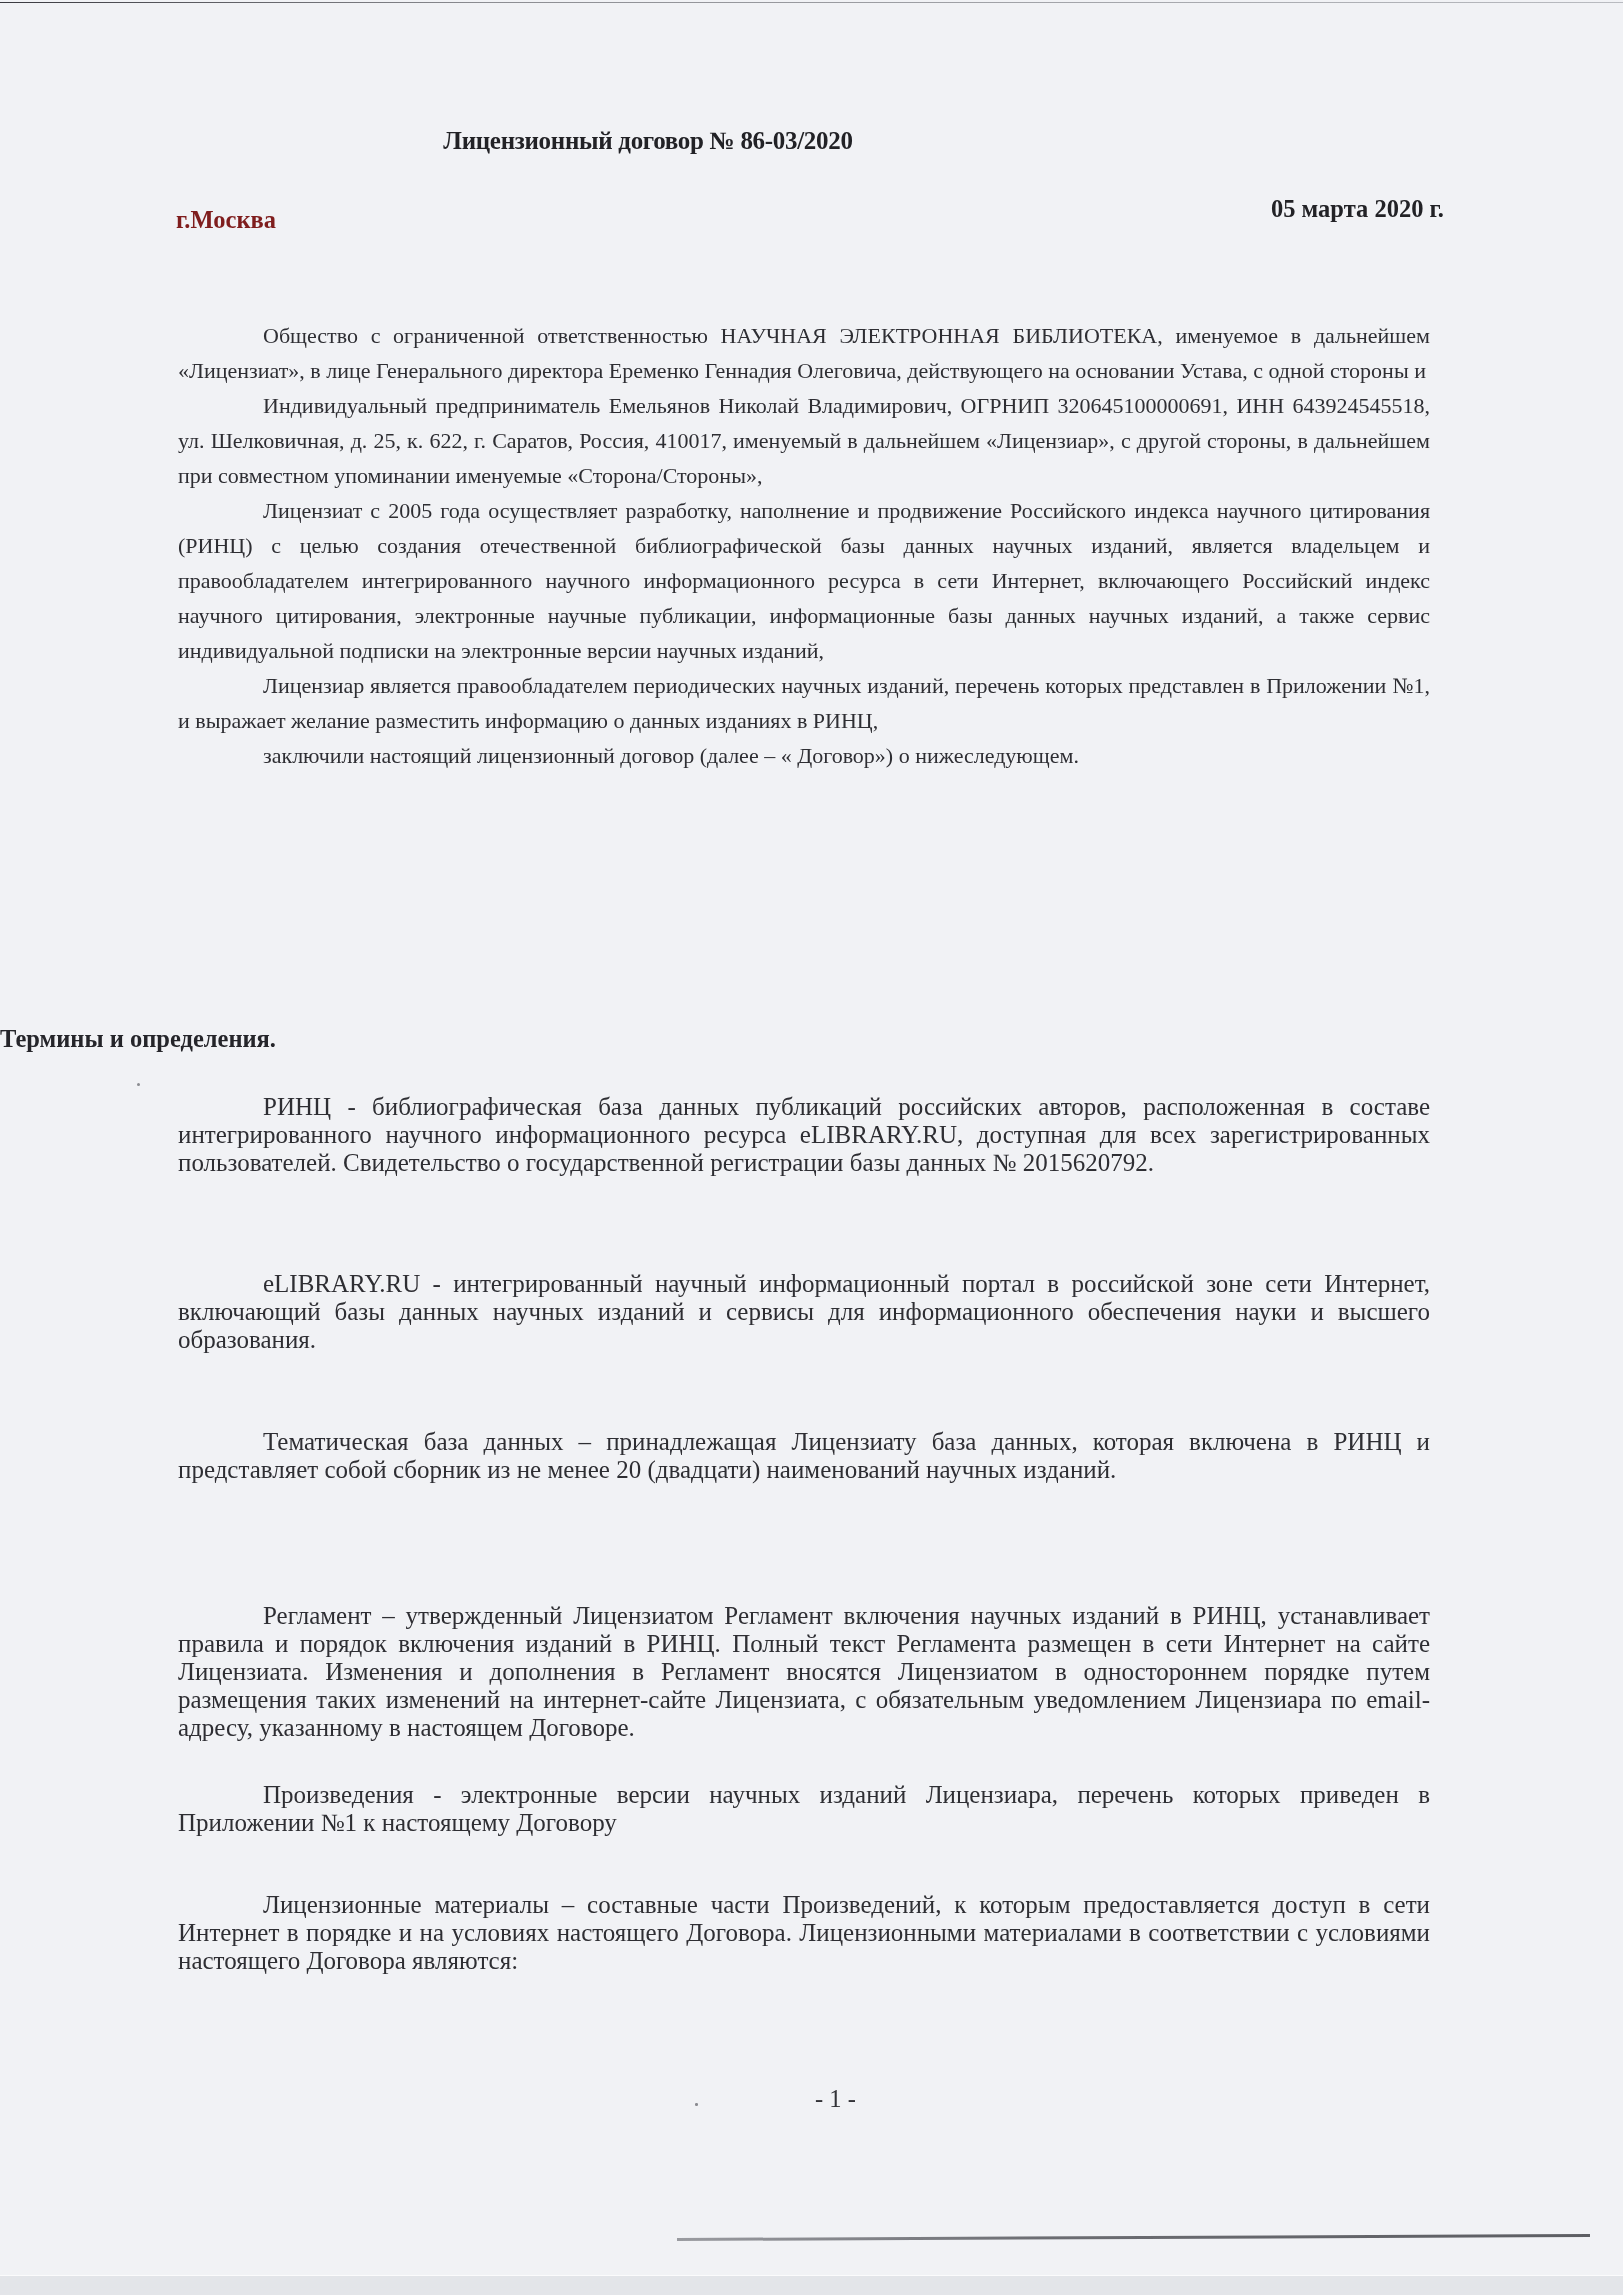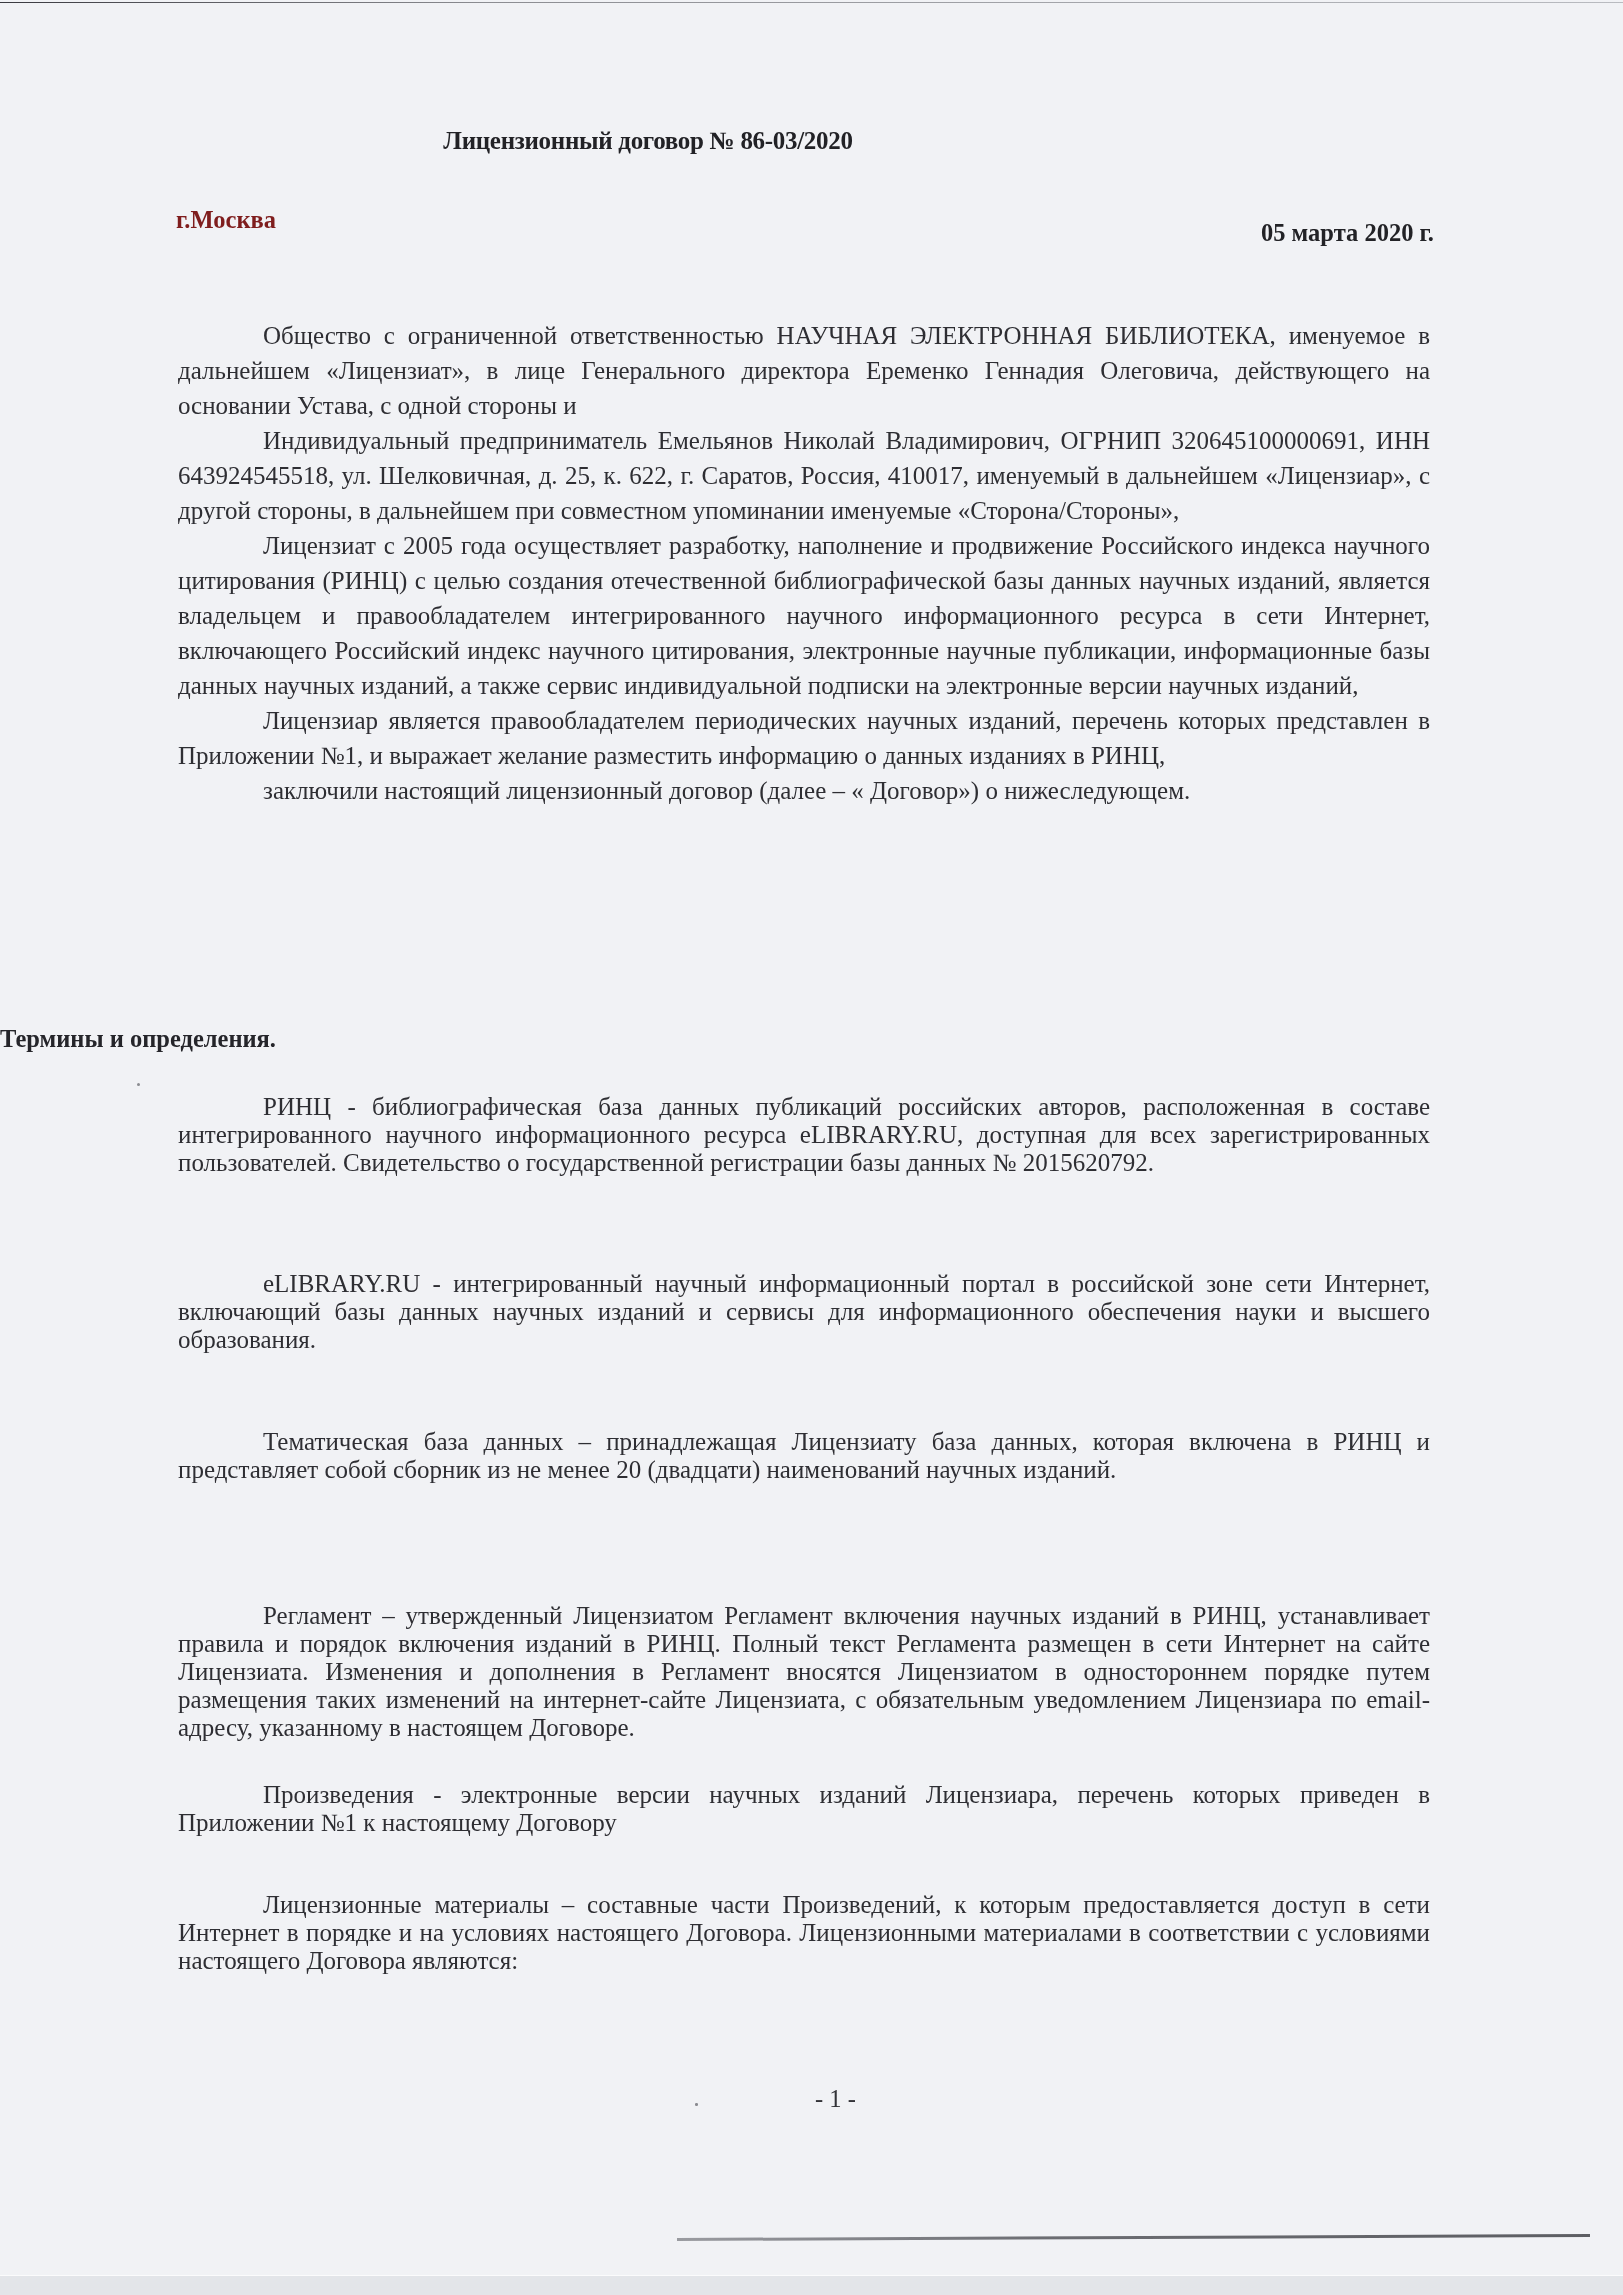--- a/index.html
+++ b/index.html
@@ -54,31 +54,30 @@
   }
   .city {
     position: absolute;
     left: 176px; top: 206px;
     font-weight: bold;
     font-size: 24.5px;
     color: #7f1d1d;
   }
   .date {
     position: absolute;
-    right: 190px; top: 195px;
+    right: 180px; top: 195px;
     font-weight: bold;
     font-size: 24.5px;
     color: #222226;
-    margin-top: 24px;
   }
   .body-text {
     position: absolute;
     left: 178px;
     width: 1252px;
-    font-size: 25px;
+    font-size: 22px;
     line-height: 35px;
     text-align: justify;
     color: #2e2e33;
   }
   .body-text p {
     margin: 0;
     text-indent: 85px;
   }
   .block-1 { top: 318px; }
   .section-heading {

